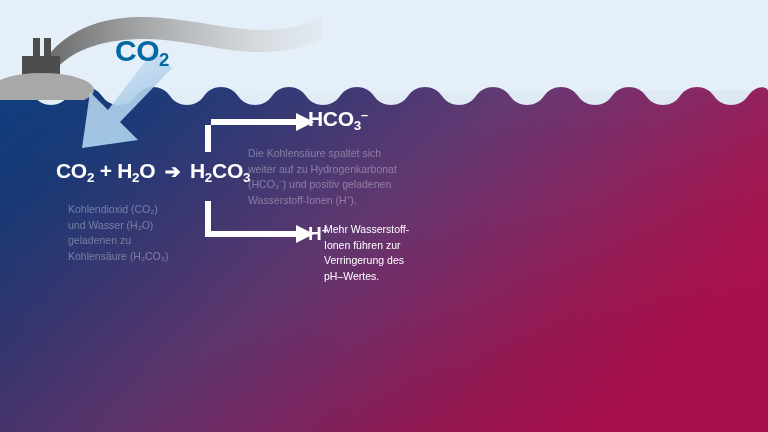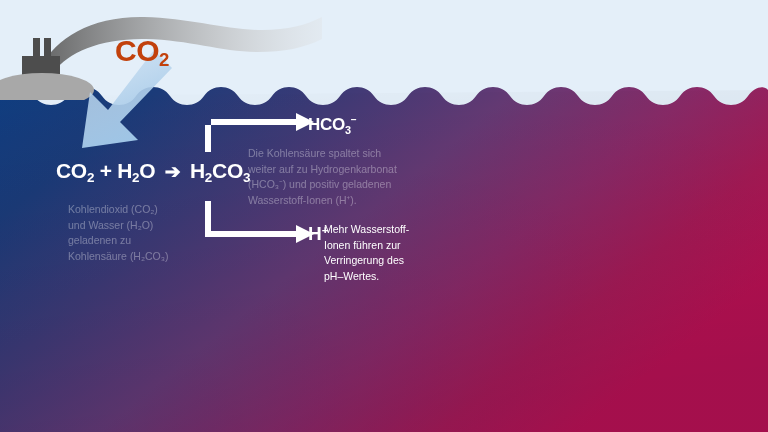--- a/index.html
+++ b/index.html
@@ -55,21 +55,21 @@
   }
 
   
   .co2-headline {
     position: absolute;
     left: 115px; top: 36px;
     font-size: 30px;
     font-weight: bold;
     letter-spacing: -0.5px;
     line-height: 1;
-    color: #c2410c;
+    color: #0369a1;
     white-space: nowrap;
   }
   .co2-headline sub {
     font-size: 0.62em;
     vertical-align: baseline;
     position: relative;
     top: 5px;
     left: 0px;
   }
 
@@ -92,22 +92,22 @@
   }
   .eq-arrow {
     display: inline-block;
     padding: 0 4px;
     font-size: 19px;
   }
 
   
   .label-hco3 {
     position: absolute;
-    left: 308px; top: 116px;
-    font-size: 17px;
+    left: 308px; top: 108px;
+    font-size: 21px;
     font-weight: bold;
     color: #ffffff;
     letter-spacing: -0.3px;
     white-space: nowrap;
     line-height: 1;
   }
   .label-hco3 sub {
     font-size: 0.64em;
     vertical-align: baseline;
     position: relative;

